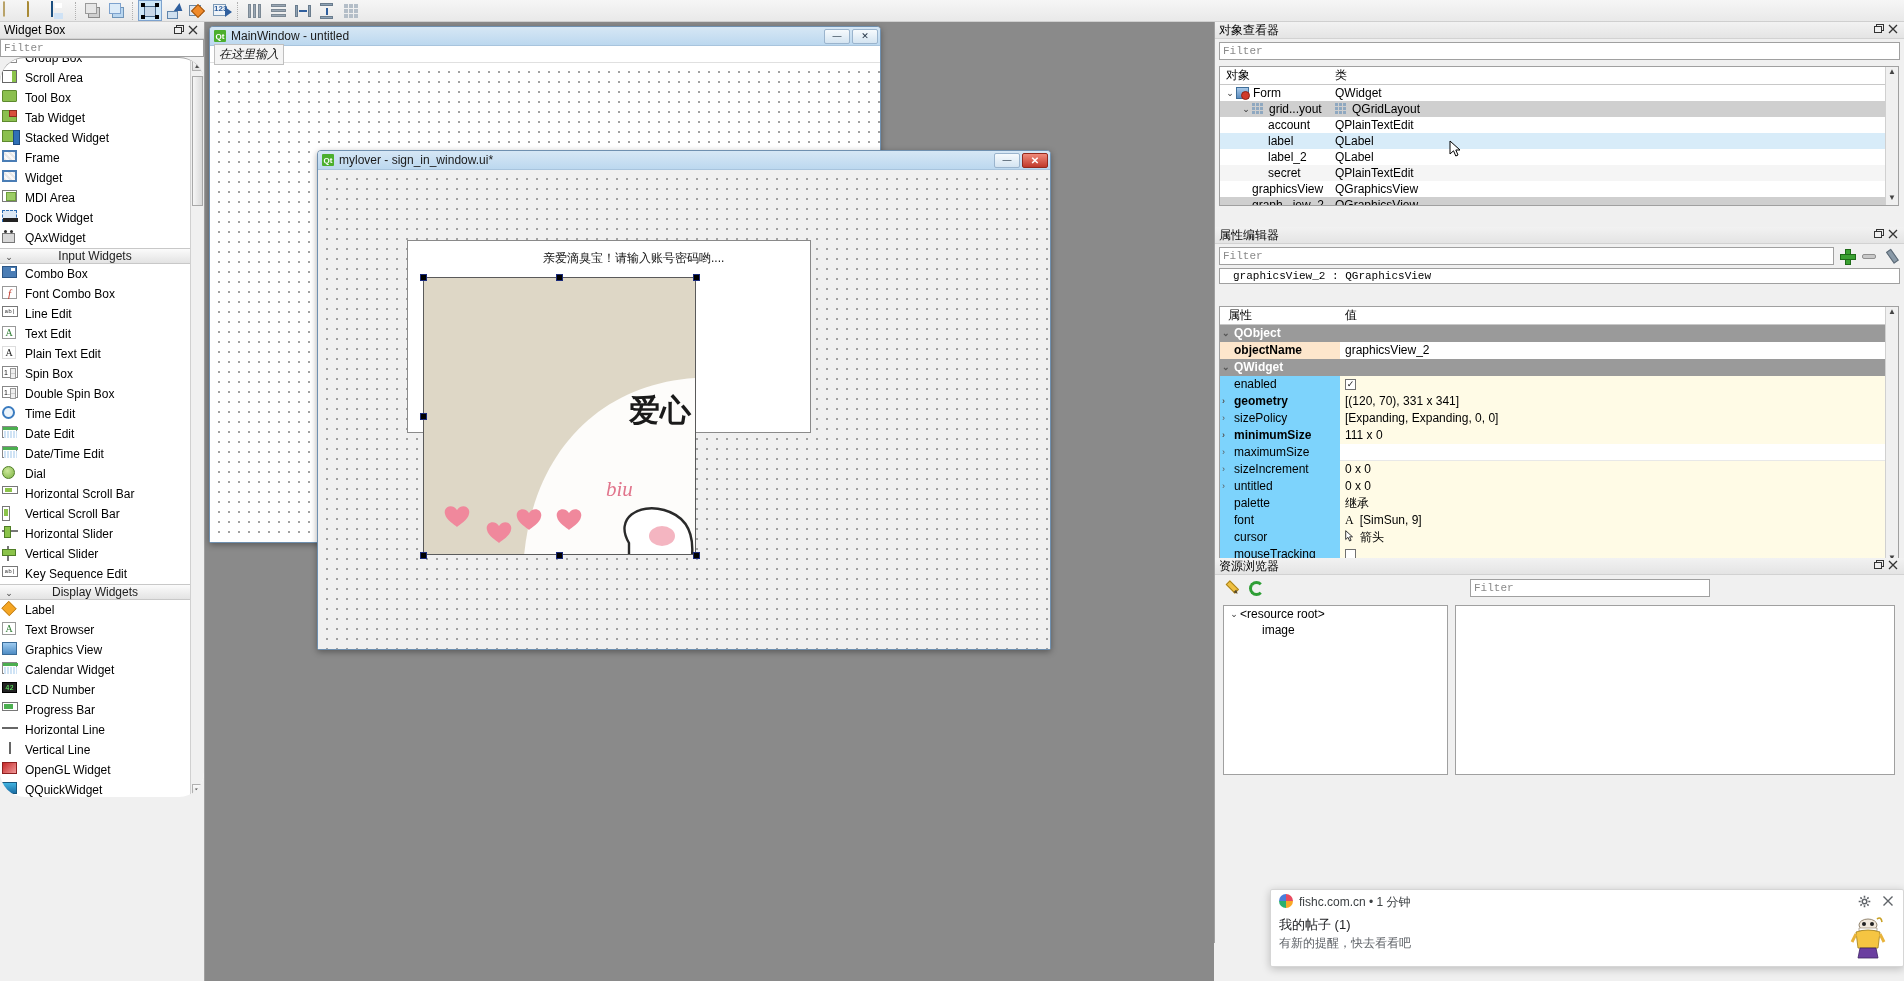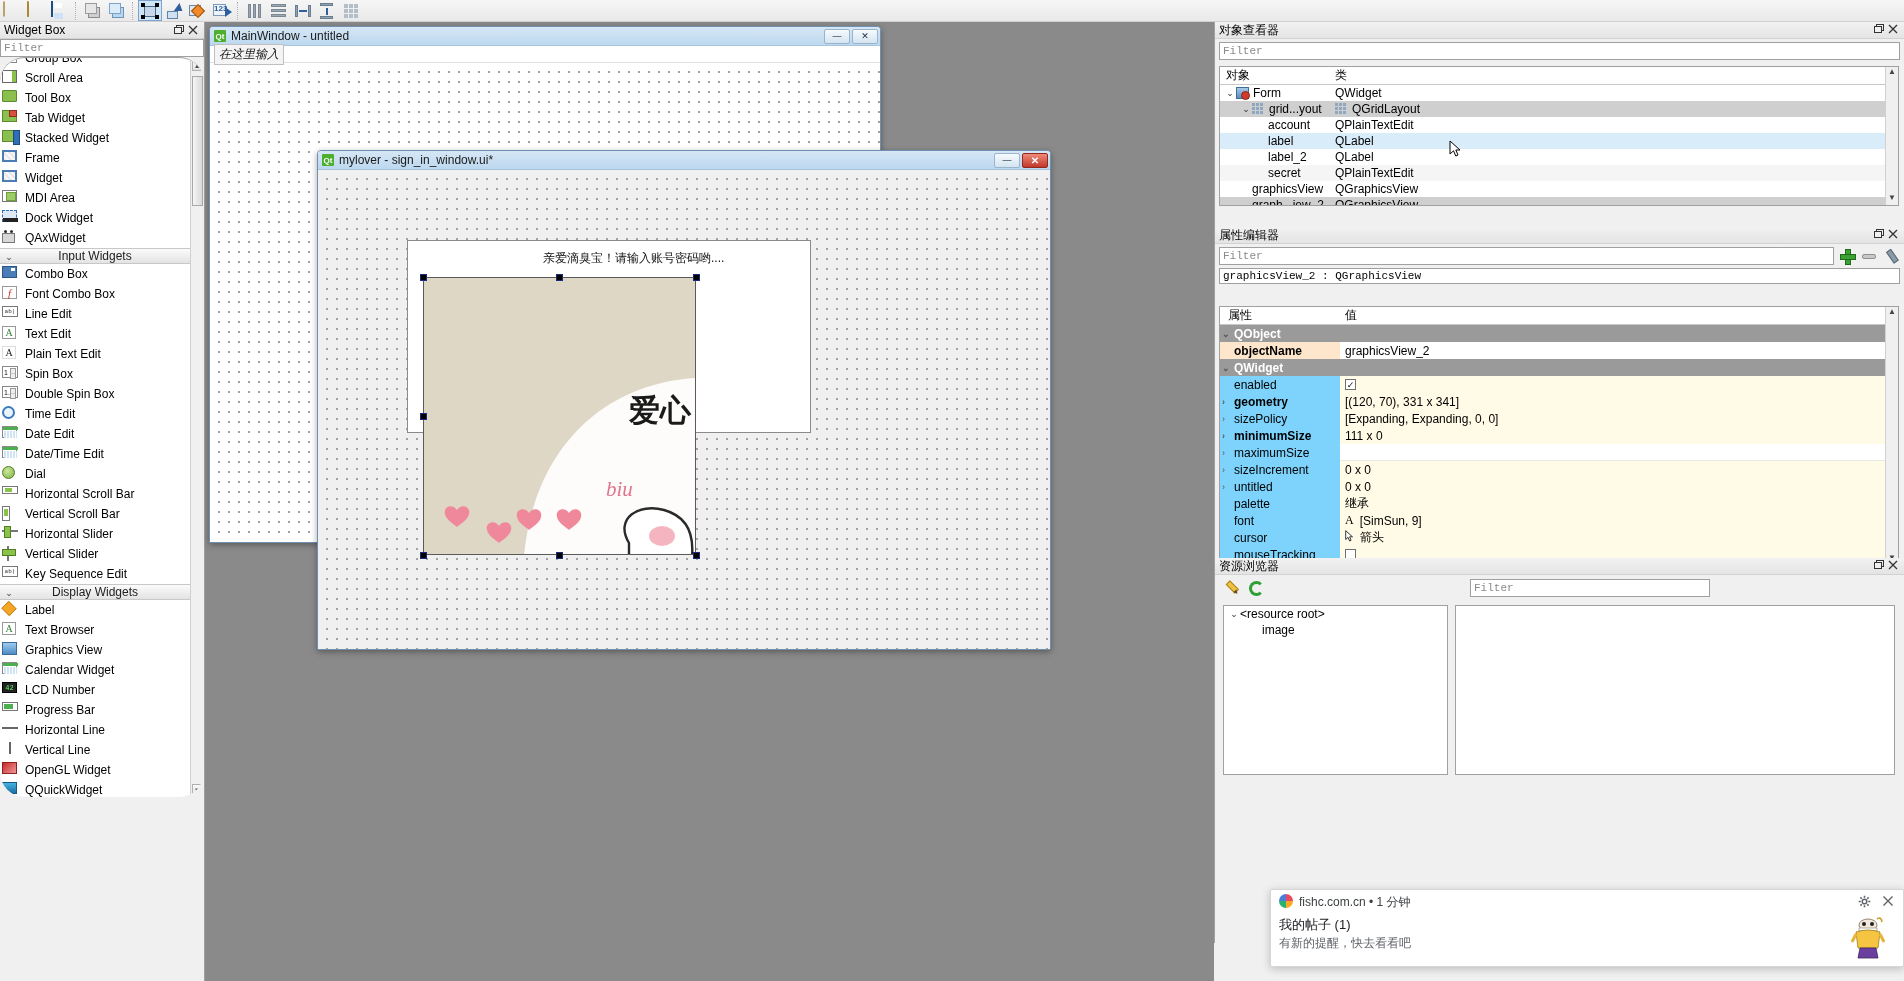--- a/index.html
+++ b/index.html
@@ -238,24 +238,24 @@
   .tiny-ico { width:13px;height:12px;margin-right:4px;flex:none; }
   .ti-form { background:linear-gradient(to bottom,#a8c8e8,#5a8cbf); border:1px solid #3f6e99;
              position:relative; }
   .ti-form::after{content:"";position:absolute;right:-2px;bottom:-2px;width:7px;height:7px;
                   background:#d03a2b;border-radius:50%;border:1px solid #8e2317;}
   .ti-grid { display:grid;grid-template-columns:repeat(3,3px);grid-template-rows:repeat(3,3px);gap:1px; }
   .ti-grid i { background:#8fa8c0; display:block; }
 
   .prop-head { height:16px; background:#fff; border:1px solid #a0a0a0;
                font-family:"Liberation Mono",monospace; font-size:11px;
-               display:flex; align-items:center; padding:0 3px; }
+               display:flex; align-items:center; padding:0 13px; }
   .prop-table { position:absolute; left:4px; top:0; width:680px; background:#fff;
                 border:1px solid #a0a0a0; overflow:hidden; }
-  .prow { display:flex; height:17px; font-size:12px;
+  .prow { display:flex; height:17px; align-items:center; font-size:12px;
           border-bottom:1px solid #e8e8e8; }
   .prow .pk { width:120px; display:flex; align-items:center; padding-left:8px;
               background:#7dd3fc; height:17px; }
   .prow .pv { flex:1; padding-left:5px; background:#fffbe6; height:17px;
               display:flex; align-items:center; }
   .prow.group { background:#9a9a9a; color:#fff; font-weight:bold; }
   .prow.group .pk, .prow.group .pv { background:#9a9a9a; color:#fff; }
   .prow.bold .pk { font-weight:bold; }
   .prow.obj .pk { background:#fde6cc; font-weight:bold; }
   .prow.obj .pv { background:#fff; }

